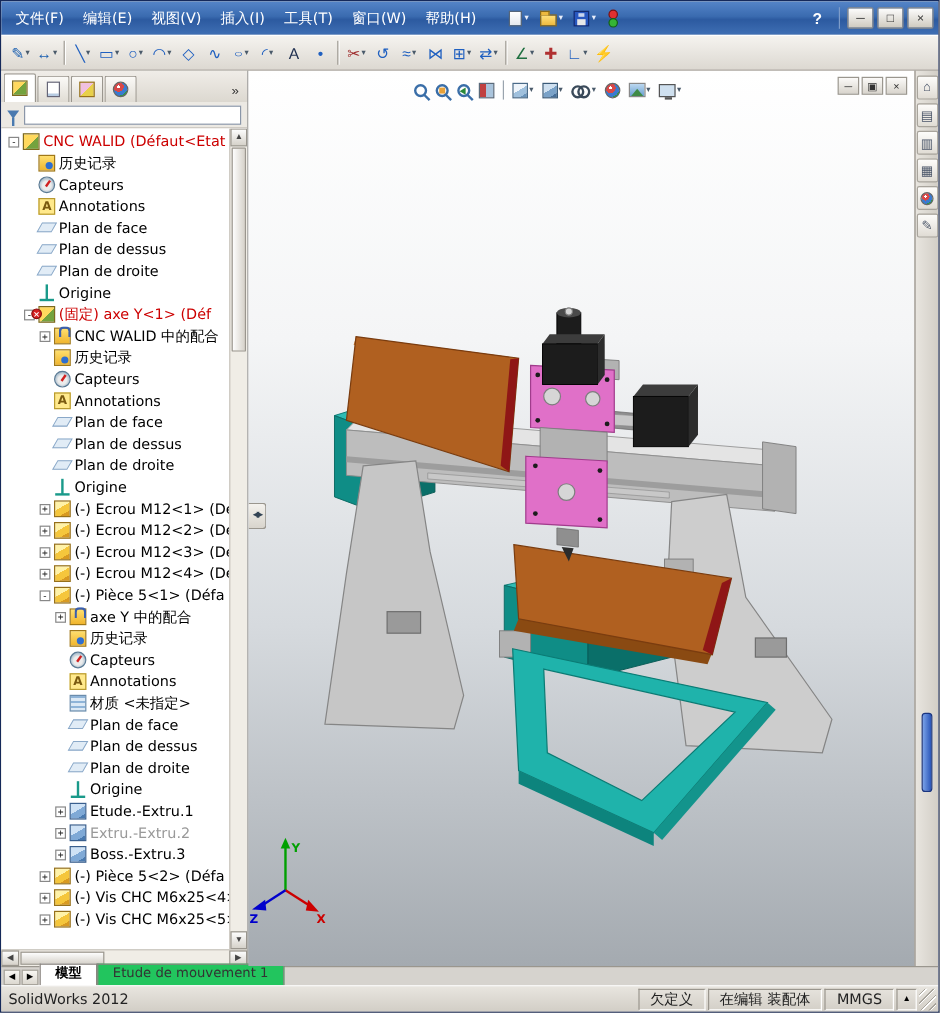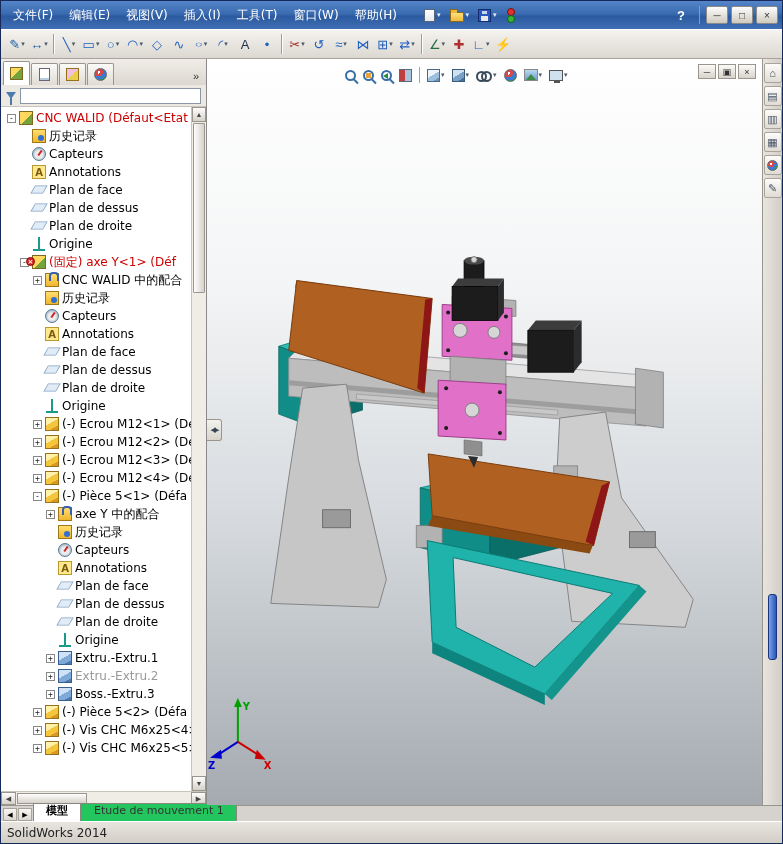--- a/index.html
+++ b/index.html
@@ -502,20 +502,27 @@
             <div class="tree-row" style="padding-left: 45px;">
               <span class="exp hid">+</span>
               <span class="ticon">
                 <span class="i14 ic ic-annot"></span>
               </span>
               <span class="tree-label">Annotations</span>
             </div>
             <div class="tree-row" style="padding-left: 45px;">
               <span class="exp hid">+</span>
               <span class="ticon">
+                <span class="i14 ic ic-material"></span>
+              </span>
+              <span class="tree-label">材质 &lt;未指定&gt;</span>
+            </div>
+            <div class="tree-row" style="padding-left: 45px;">
+              <span class="exp hid">+</span>
+              <span class="ticon">
                 <span class="i14 ic ic-plane"></span>
               </span>
               <span class="tree-label">Plan de face</span>
             </div>
             <div class="tree-row" style="padding-left: 45px;">
               <span class="exp hid">+</span>
               <span class="ticon">
                 <span class="i14 ic ic-plane"></span>
               </span>
               <span class="tree-label">Plan de dessus</span>
@@ -532,21 +539,21 @@
               <span class="ticon">
                 <span class="i14 ic ic-origin"></span>
               </span>
               <span class="tree-label">Origine</span>
             </div>
             <div class="tree-row" style="padding-left: 45px;">
               <span class="exp">+</span>
               <span class="ticon">
                 <span class="i14 ic ic-extrude"></span>
               </span>
-              <span class="tree-label">Extru.-Extru.1</span>
+              <span class="tree-label">Etude.-Extru.1</span>
             </div>
             <div class="tree-row" style="padding-left: 45px;">
               <span class="exp">+</span>
               <span class="ticon">
                 <span class="i14 ic ic-extrude"></span>
               </span>
               <span class="tree-label gray">Extru.-Extru.2</span>
             </div>
             <div class="tree-row" style="padding-left: 45px;">
               <span class="exp">+</span>
@@ -747,15 +754,22 @@
   </div>
 
   <div class="motion-bar">
     <button class="mnav">◀</button>
     <button class="mnav">▶</button>
     <div class="mtab active">模型</div>
     <div class="mtab inactive">Etude de mouvement 1</div>
   </div>
 
   <div class="statusbar">
-    <span>SolidWorks 2014</span>
+    <span>SolidWorks 2012</span>
+    <div class="sb-right">
+      <span class="sb-cell">欠定义</span>
+      <span class="sb-cell">在编辑 装配体</span>
+      <span class="sb-cell">MMGS</span>
+      <button class="sb-caret">▲</button>
+      <span class="sb-grip"></span>
+    </div>
   </div>
 </div>
 
 </body></html>

